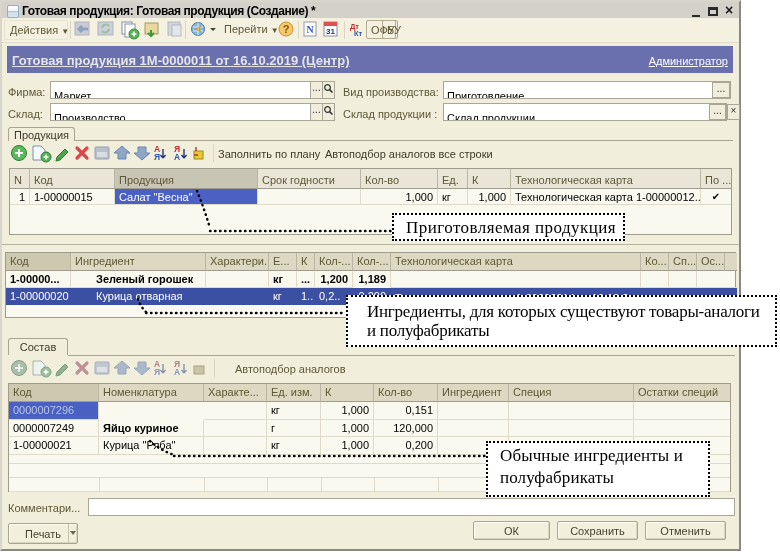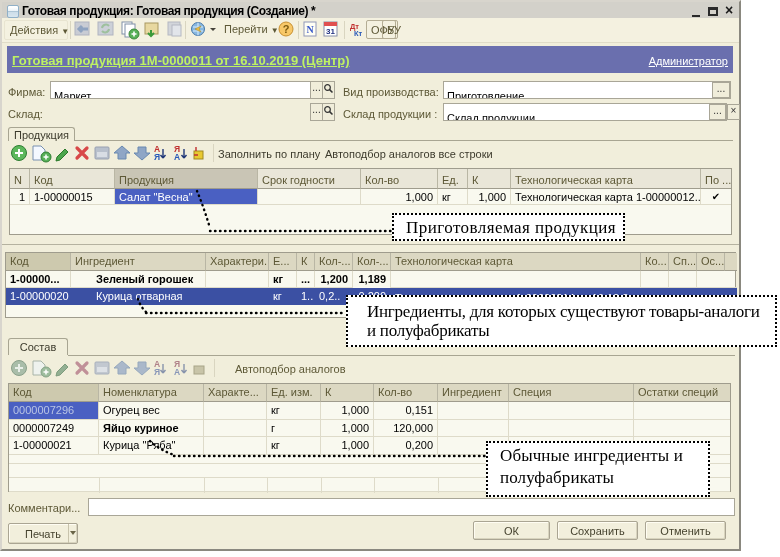--- a/index.html
+++ b/index.html
@@ -10,21 +10,21 @@
 
 #titlebar { position:absolute; left:2px; top:2px; width:737px; height:16px; background:#d3d1ca; color:#000; font-size:12px; font-weight:bold; line-height:16px; }
 #titlebar .txt { position:absolute; left:20px; top:1px; white-space:nowrap; letter-spacing:-0.4px; }
 .winbtn { position:absolute; top:0px; font-size:13px; font-weight:bold; color:#333; }
 
 #toolbar { position:absolute; left:2px; top:18px; width:737px; height:25px; background:#f4f1e0; border-bottom:1px solid #e0dcc8; }
 .tbtext { position:absolute; top:5px; font-size:11px; color:#5d5836; white-space:nowrap; }
 .sep { position:absolute; top:3px; width:1px; height:18px; background:#d9d5c0; }
 
 #band { position:absolute; left:7px; top:46px; width:726px; height:27px; background:#6a6fae; }
-#band .t1 { position:absolute; left:5px; top:7px; color:#bef264; font-size:13px; font-weight:bold; text-decoration:underline; white-space:nowrap; }
+#band .t1 { position:absolute; left:5px; top:7px; color:#e5e5e5; font-size:13px; font-weight:bold; text-decoration:underline; white-space:nowrap; }
 #band .t2 { position:absolute; right:5px; top:9px; color:#fff; font-size:11px; text-decoration:underline; }
 
 .lbl { position:absolute; font-size:11px; color:#5d5836; white-space:nowrap; }
 .inp { position:absolute; background:#fff; border:1px solid #a9a697; font-size:11px; color:#000; padding:8px 0 0 3px; white-space:nowrap; overflow:hidden; }
 .fbtn { position:absolute; background:#f0edda; border:1px solid #a9a697; font-size:10px; color:#333; text-align:center; }
 
 .tab { position:absolute; background:#f1eedb; border:1px solid #a8a592; border-bottom:none; border-radius:3px 3px 0 0; font-size:11px; color:#3c3a2c; text-align:center; }
 .tabline { position:absolute; height:1px; background:#a8a592; }
 
 .tbl { position:absolute; background:#f9f9ef; border:1px solid #9f9c8d; }
@@ -111,20 +111,21 @@
 <div class="fbtn" style="left:310px;top:81px;width:13px;height:18px;">...</div>
 <div class="fbtn" style="left:322px;top:81px;width:13px;height:18px;"><svg width="11" height="14" viewBox="0 0 11 14">
         <circle cx="4.5" cy="5.5" r="2.8" fill="none" stroke="#333" stroke-width="1.2"></circle>
         <path d="M6.6 7.6 L9.5 10.5" stroke="#333" stroke-width="1.5"></path>
       </svg></div>
 <div class="lbl" style="left:343px;top:86px;">Вид производства:</div>
 <div class="inp" style="left:443px;top:81px;width:288px;height:18px;">Приготовление</div>
 <div class="fbtn" style="left:712px;top:82px;width:18px;height:16px;">...</div>
 
 <div class="lbl" style="left:8px;top:108px;">Склад:</div>
+<div class="inp" style="left:50px;top:103px;width:261px;height:18px;">Производство</div>
 <div class="fbtn" style="left:310px;top:103px;width:13px;height:18px;">...</div>
 <div class="fbtn" style="left:322px;top:103px;width:13px;height:18px;"><svg width="11" height="14" viewBox="0 0 11 14">
         <circle cx="4.5" cy="5.5" r="2.8" fill="none" stroke="#333" stroke-width="1.2"></circle>
         <path d="M6.6 7.6 L9.5 10.5" stroke="#333" stroke-width="1.5"></path>
       </svg></div>
 <div class="lbl" style="left:343px;top:108px;">Склад продукции :</div>
 <div class="inp" style="left:443px;top:103px;width:284px;height:18px;">Склад продукции</div>
 <div class="fbtn" style="left:709px;top:104px;width:17px;height:16px;">...</div>
 <div class="fbtn" style="left:727px;top:104px;width:13px;height:16px;">×</div>
 
@@ -254,21 +255,20 @@
  <div class="hcell" style="left:0;top:0;width:90px;height:18px;background:#cdc9ae;">Код</div>
  <div class="hcell" style="left:90px;top:0;width:105px;height:18px;background:#dcd8c2;">Номенклатура</div>
  <div class="hcell" style="left:195px;top:0;width:63px;height:18px;background:#dcd8c2;">Характе...</div>
  <div class="hcell" style="left:258px;top:0;width:54px;height:18px;background:#dcd8c2;">Ед. изм.</div>
  <div class="hcell" style="left:312px;top:0;width:53px;height:18px;background:#dcd8c2;">К</div>
  <div class="hcell" style="left:365px;top:0;width:64px;height:18px;background:#dcd8c2;">Кол-во</div>
  <div class="hcell" style="left:429px;top:0;width:71px;height:18px;background:#dcd8c2;">Ингредиент</div>
  <div class="hcell" style="left:500px;top:0;width:125px;height:18px;background:#dcd8c2;">Специя</div>
  <div class="hcell" style="left:625px;top:0;width:96px;height:18px;background:#dcd8c2;border-right:none;">Остатки специй</div>
  <div class="cell" style="left:0;top:18px;width:90px;height:18px;background:#4a60c2;color:#b9c4e4;">0000007296</div>
- <div class="cell" style="left:90px;top:18px;width:105px;height:18px;">Огурец вес</div>
  <div class="cell" style="left:195px;top:18px;width:63px;height:18px;"></div>
  <div class="cell" style="left:258px;top:18px;width:54px;height:18px;">кг</div>
  <div class="cell num" style="left:312px;top:18px;width:53px;height:18px;">1,000</div>
  <div class="cell num" style="left:365px;top:18px;width:64px;height:18px;">0,151</div>
  <div class="cell" style="left:429px;top:18px;width:71px;height:18px;"></div>
  <div class="cell" style="left:500px;top:18px;width:125px;height:18px;"></div>
  <div class="cell" style="left:625px;top:18px;width:96px;height:18px;border-right:none;"></div>
  <div class="cell" style="left:0;top:36px;width:90px;height:17px;">0000007249</div>
  <div class="cell" style="left:90px;top:36px;width:105px;height:17px;font-weight:bold;">Яйцо куриное</div>
  <div class="cell" style="left:195px;top:36px;width:63px;height:17px;"></div>

